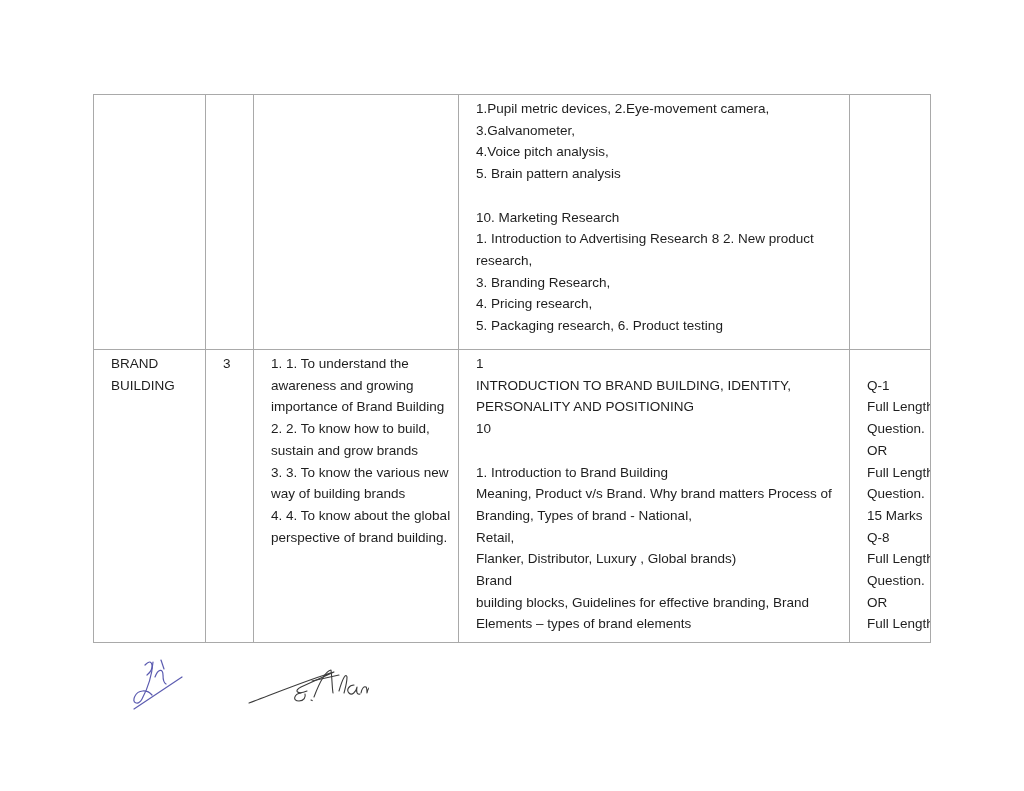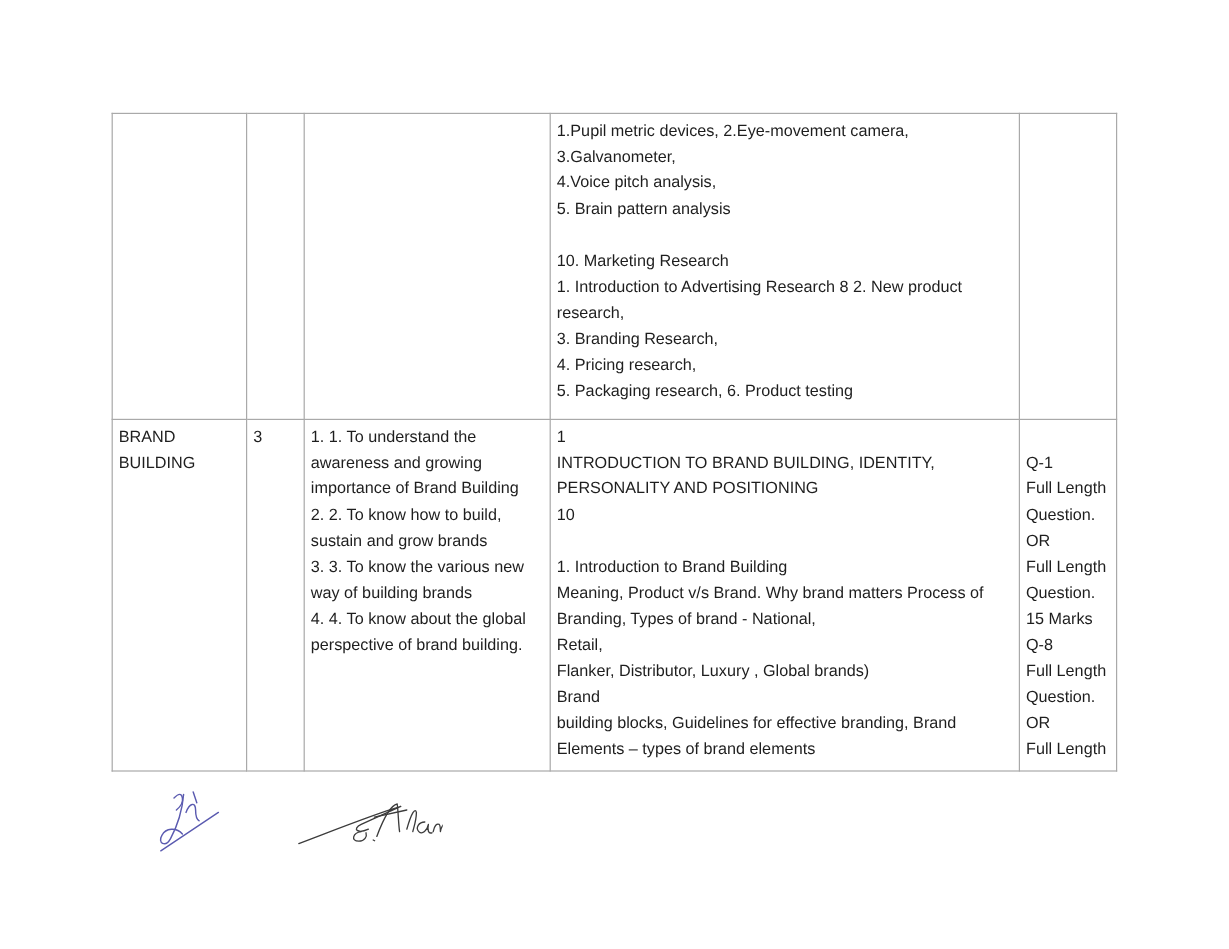--- a/index.html
+++ b/index.html
@@ -19,21 +19,21 @@
     position: absolute;
     left: 93px;
     top: 94px;
     width: 837px;
     border-collapse: collapse;
     table-layout: fixed;
   }
   .doc-table td {
     border: 1px solid #a9a9a9;
     vertical-align: top;
-    padding: 3px 2px 0 5px;
+    padding: 3px 2px 0 17px;
     overflow: hidden;
   }
   .cell-text {
     font-size: 13.5px;
     line-height: 21.7px;
     white-space: pre;
     color: #1e1e1e;
   }
   .row-1 { height: 255px; }
   .row-2 { height: 293px; }

